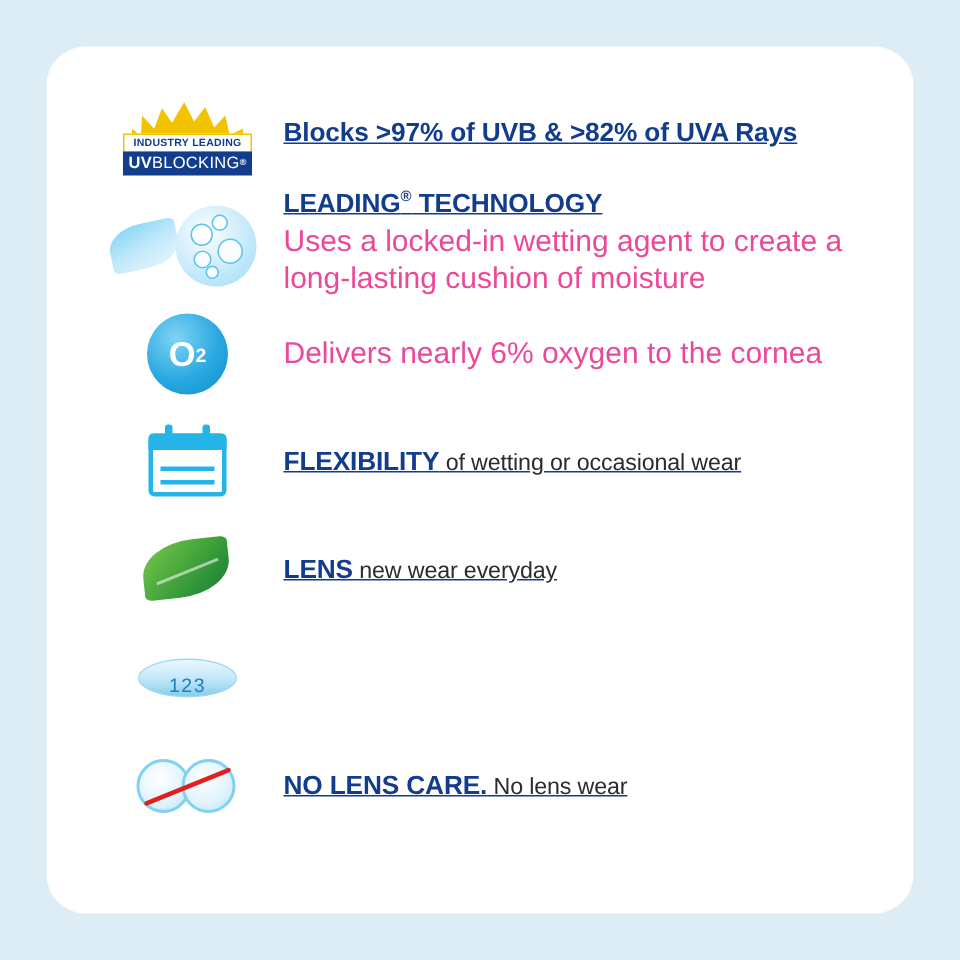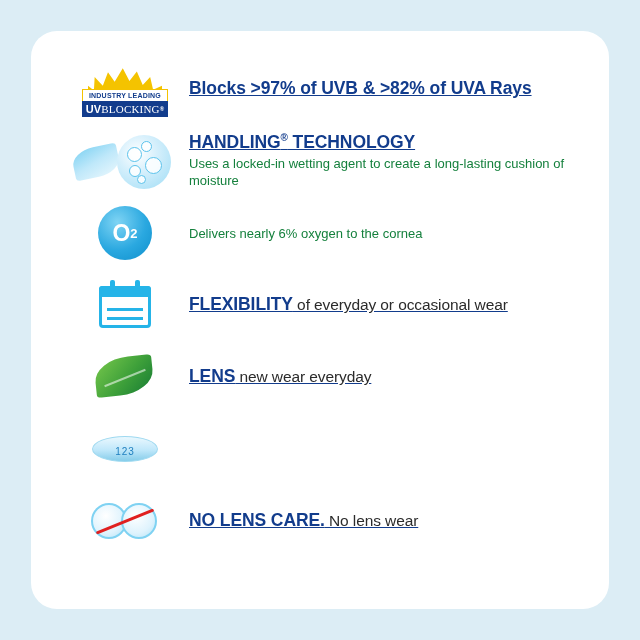--- a/index.html
+++ b/index.html
@@ -57,22 +57,22 @@
   .headline .sup {
     font-size: 10px;
     vertical-align: super;
   }
   .inline-sub {
     color: #2b2b2b;
     font-weight: normal;
     font-size: 15.5px;
   }
   .sub {
-    color: #15803d;
-    font-size: 13px;
+    color: #ec4899;
+    font-size: 20px;
     line-height: 1.28;
     margin-top: 2px;
   }
   .title-block .headline { margin-bottom: 0; }
 
   
   .uv-icon {
     position: relative;
     width: 86px;
     height: 56px;
@@ -112,21 +112,21 @@
     height: 16px;
     background: #123c8c;
     color: #ffffff;
     font-size: 11px;
     font-weight: bold;
     display: flex;
     align-items: center;
     justify-content: center;
     letter-spacing: 0.2px;
   }
-  .uv-box .thin { font-weight: normal; font-family: Liberation Serif, serif; }
+  .uv-box .thin { font-weight: normal; }
   .uv-box .reg { font-size: 6px; vertical-align: super; }
 
   
   .lac-icon { position: relative; width: 104px; height: 56px; }
   .lens-shape {
     position: absolute;
     left: 0; top: 14px;
     width: 46px; height: 30px;
     background: linear-gradient(160deg, #7fd2f2 0%, #bfe8fa 50%, #e8f7fd 100%);
     border-radius: 50% 10% 50% 10%;
@@ -212,21 +212,21 @@
     border-radius: 50%;
     background: linear-gradient(180deg, #eaf8fe 0%, #bfe7fa 55%, #86cdea 100%);
     border: 1px solid #9fd9f0;
     box-sizing: border-box;
   }
   .hand-num {
     position: absolute; left: 0; top: 14px;
     width: 66px;
     text-align: center;
     color: #1f7fbf;
-    font-size: 10px;
+    font-size: 13px;
     letter-spacing: 1px;
   }
 
   
   .care-icon { position: relative; width: 68px; height: 40px; }
   .care-c {
     position: absolute; top: 2px;
     width: 36px; height: 36px;
     border-radius: 50%;
     border: 2px solid #7fd2f2;
@@ -272,21 +272,21 @@
           <div class="drop-circle">
             <span class="bub" style="left:10px;top:12px;width:13px;height:13px;"></span>
             <span class="bub" style="left:24px;top:6px;width:9px;height:9px;"></span>
             <span class="bub" style="left:28px;top:22px;width:15px;height:15px;"></span>
             <span class="bub" style="left:12px;top:30px;width:10px;height:10px;"></span>
             <span class="bub" style="left:20px;top:40px;width:7px;height:7px;"></span>
           </div>
         </div>
       </div>
       <div class="text-cell">
-        <div class="headline"><span>HANDLING</span><span class="sup">®</span><span> TECHNOLOGY</span></div>
+        <div class="headline"><span>LEADING</span><span class="sup">®</span><span> TECHNOLOGY</span></div>
         <div class="sub">Uses a locked-in wetting agent to create a long-lasting cushion of moisture</div>
       </div>
     </div>
 
     <div class="row">
       <div class="icon-cell">
         <div class="o2-icon">O<span class="two">2</span></div>
       </div>
       <div class="text-cell">
         <div class="sub">Delivers nearly 6% oxygen to the cornea</div>
@@ -298,21 +298,21 @@
         <div class="cal-icon">
           <div class="cal-body"></div>
           <div class="cal-top"></div>
           <div class="cal-ring" style="left:13px;"></div>
           <div class="cal-ring" style="left:38px;"></div>
           <div class="cal-line" style="left:10px;top:28px;width:36px;height:3px;"></div>
           <div class="cal-line" style="left:10px;top:37px;width:36px;height:3px;"></div>
         </div>
       </div>
       <div class="text-cell">
-        <div class="headline"><span>FLEXIBILITY</span><span class="inline-sub"> of everyday or occasional wear</span></div>
+        <div class="headline"><span>FLEXIBILITY</span><span class="inline-sub"> of wetting or occasional wear</span></div>
       </div>
     </div>
 
     <div class="row">
       <div class="icon-cell">
         <div class="leaf-icon">
           <div class="leaf-body"></div>
           <div class="leaf-vein"></div>
         </div>
       </div>

